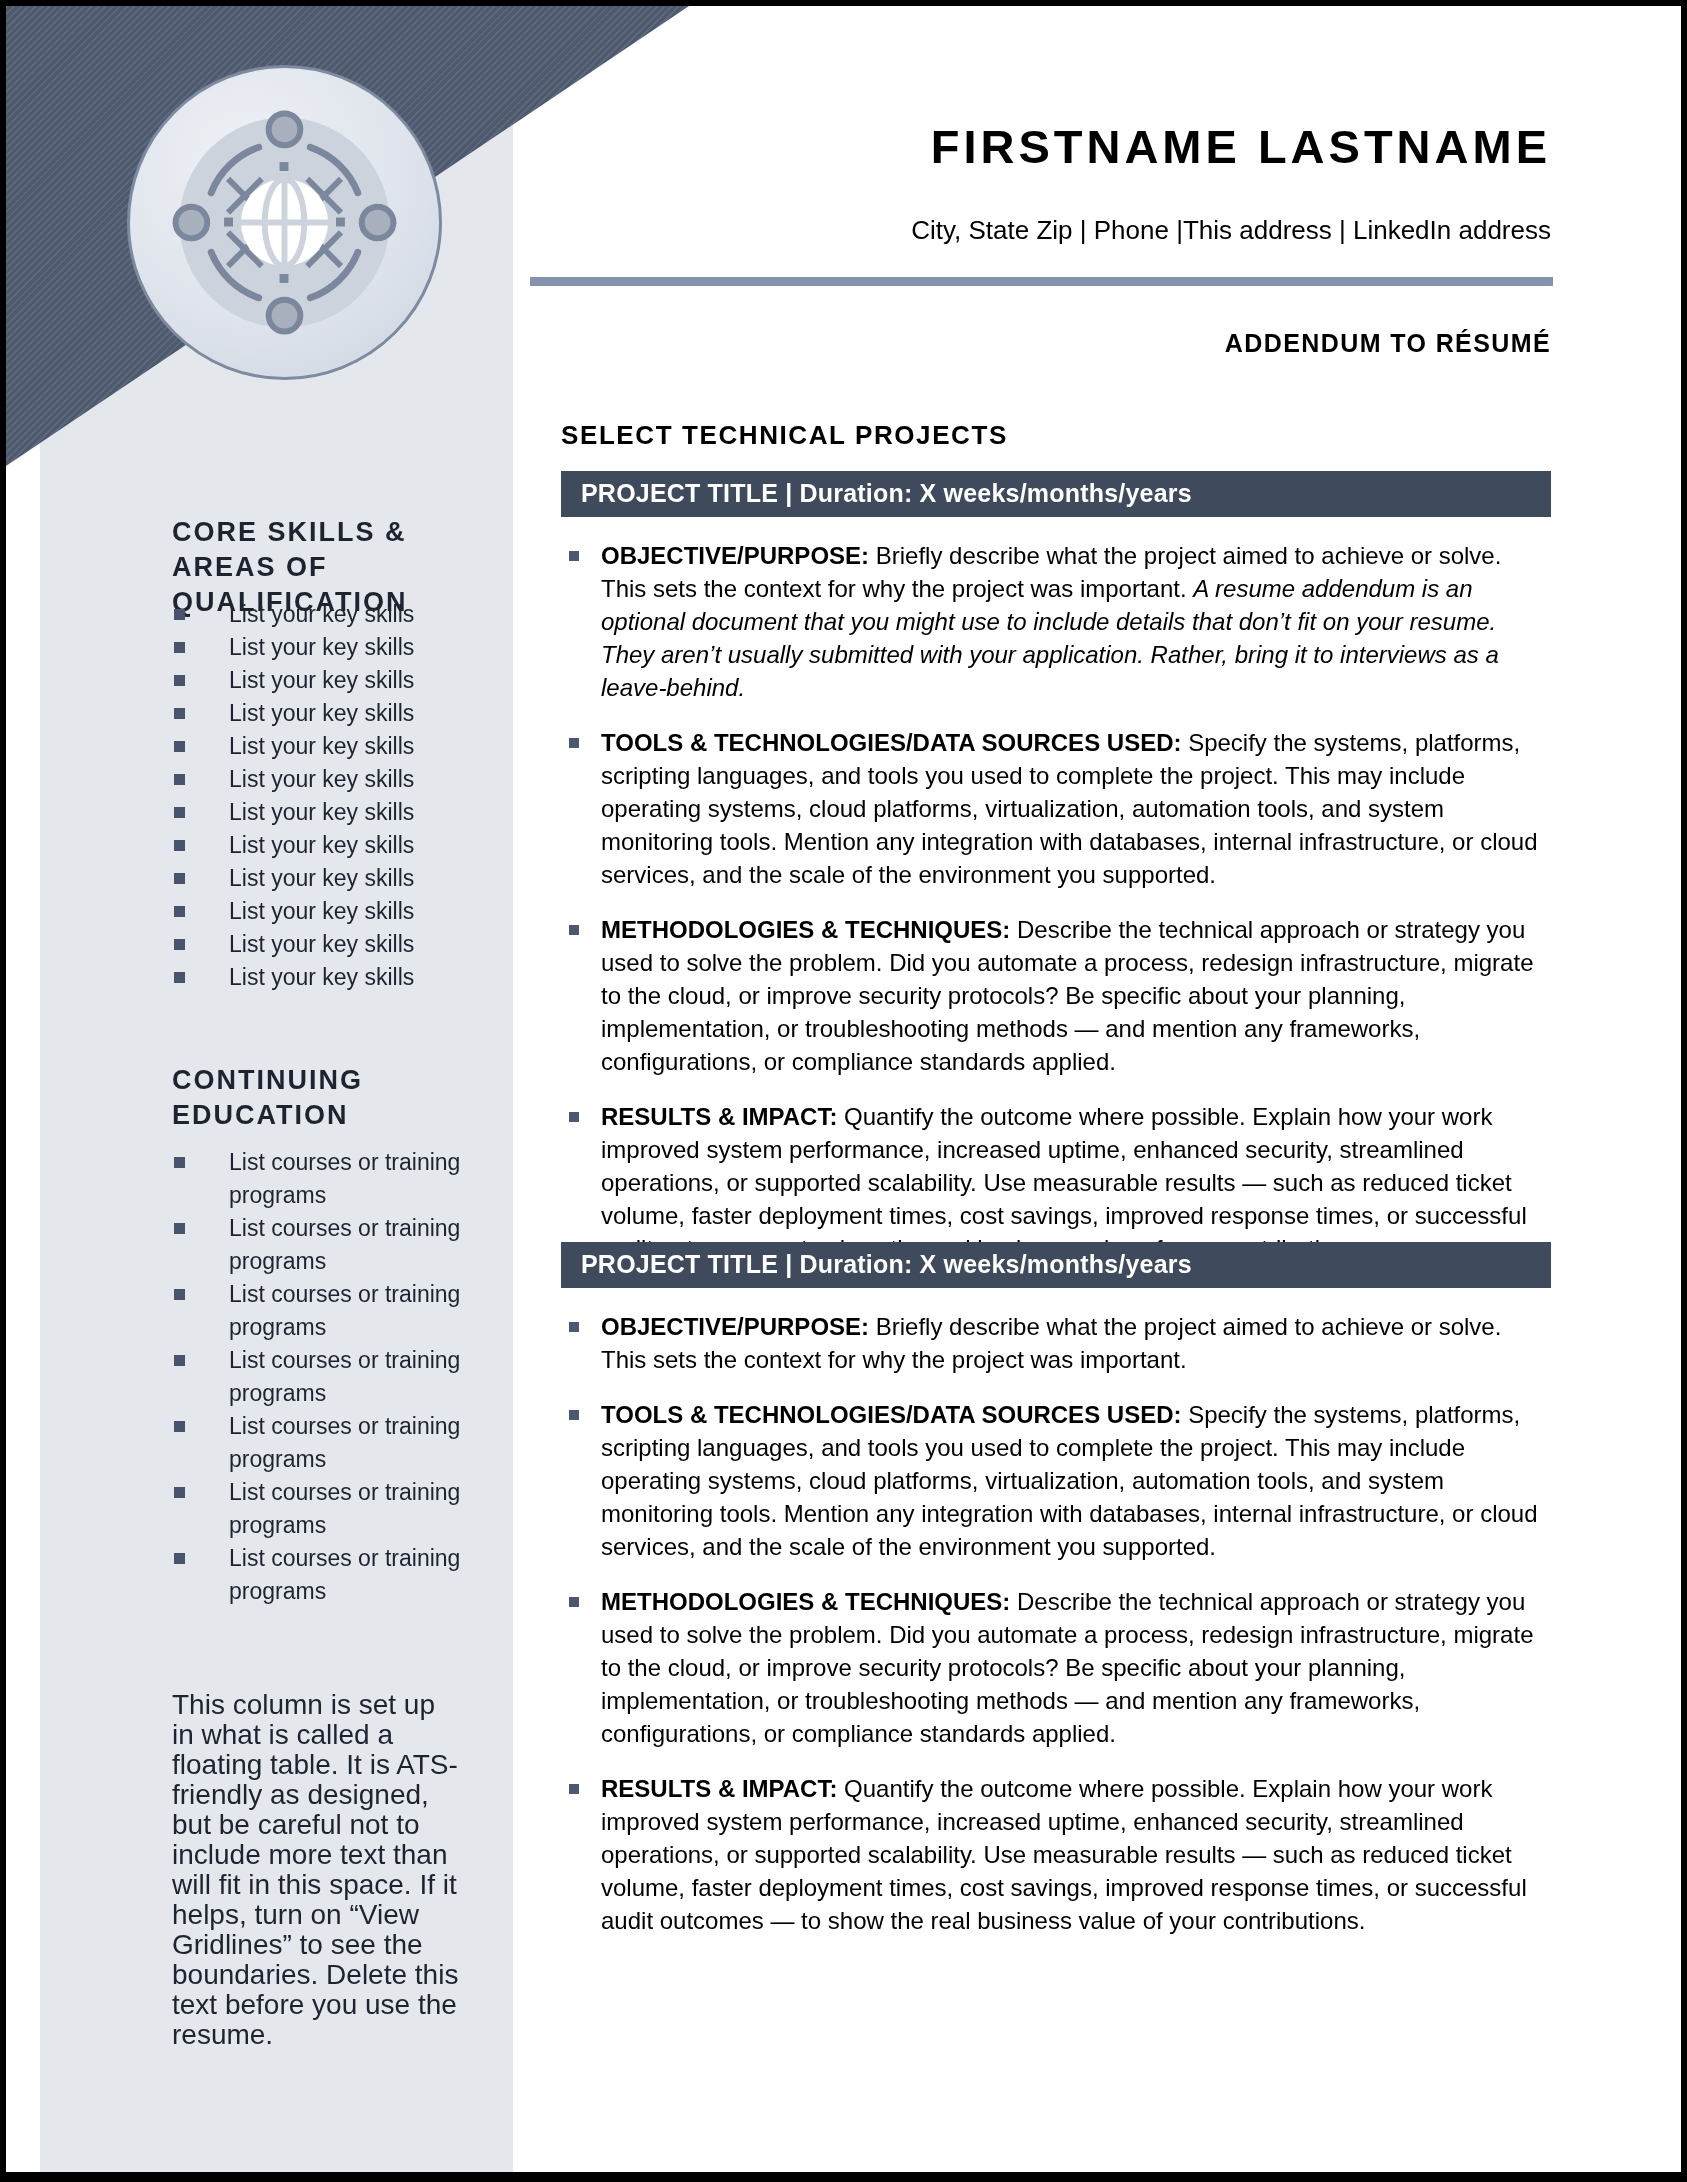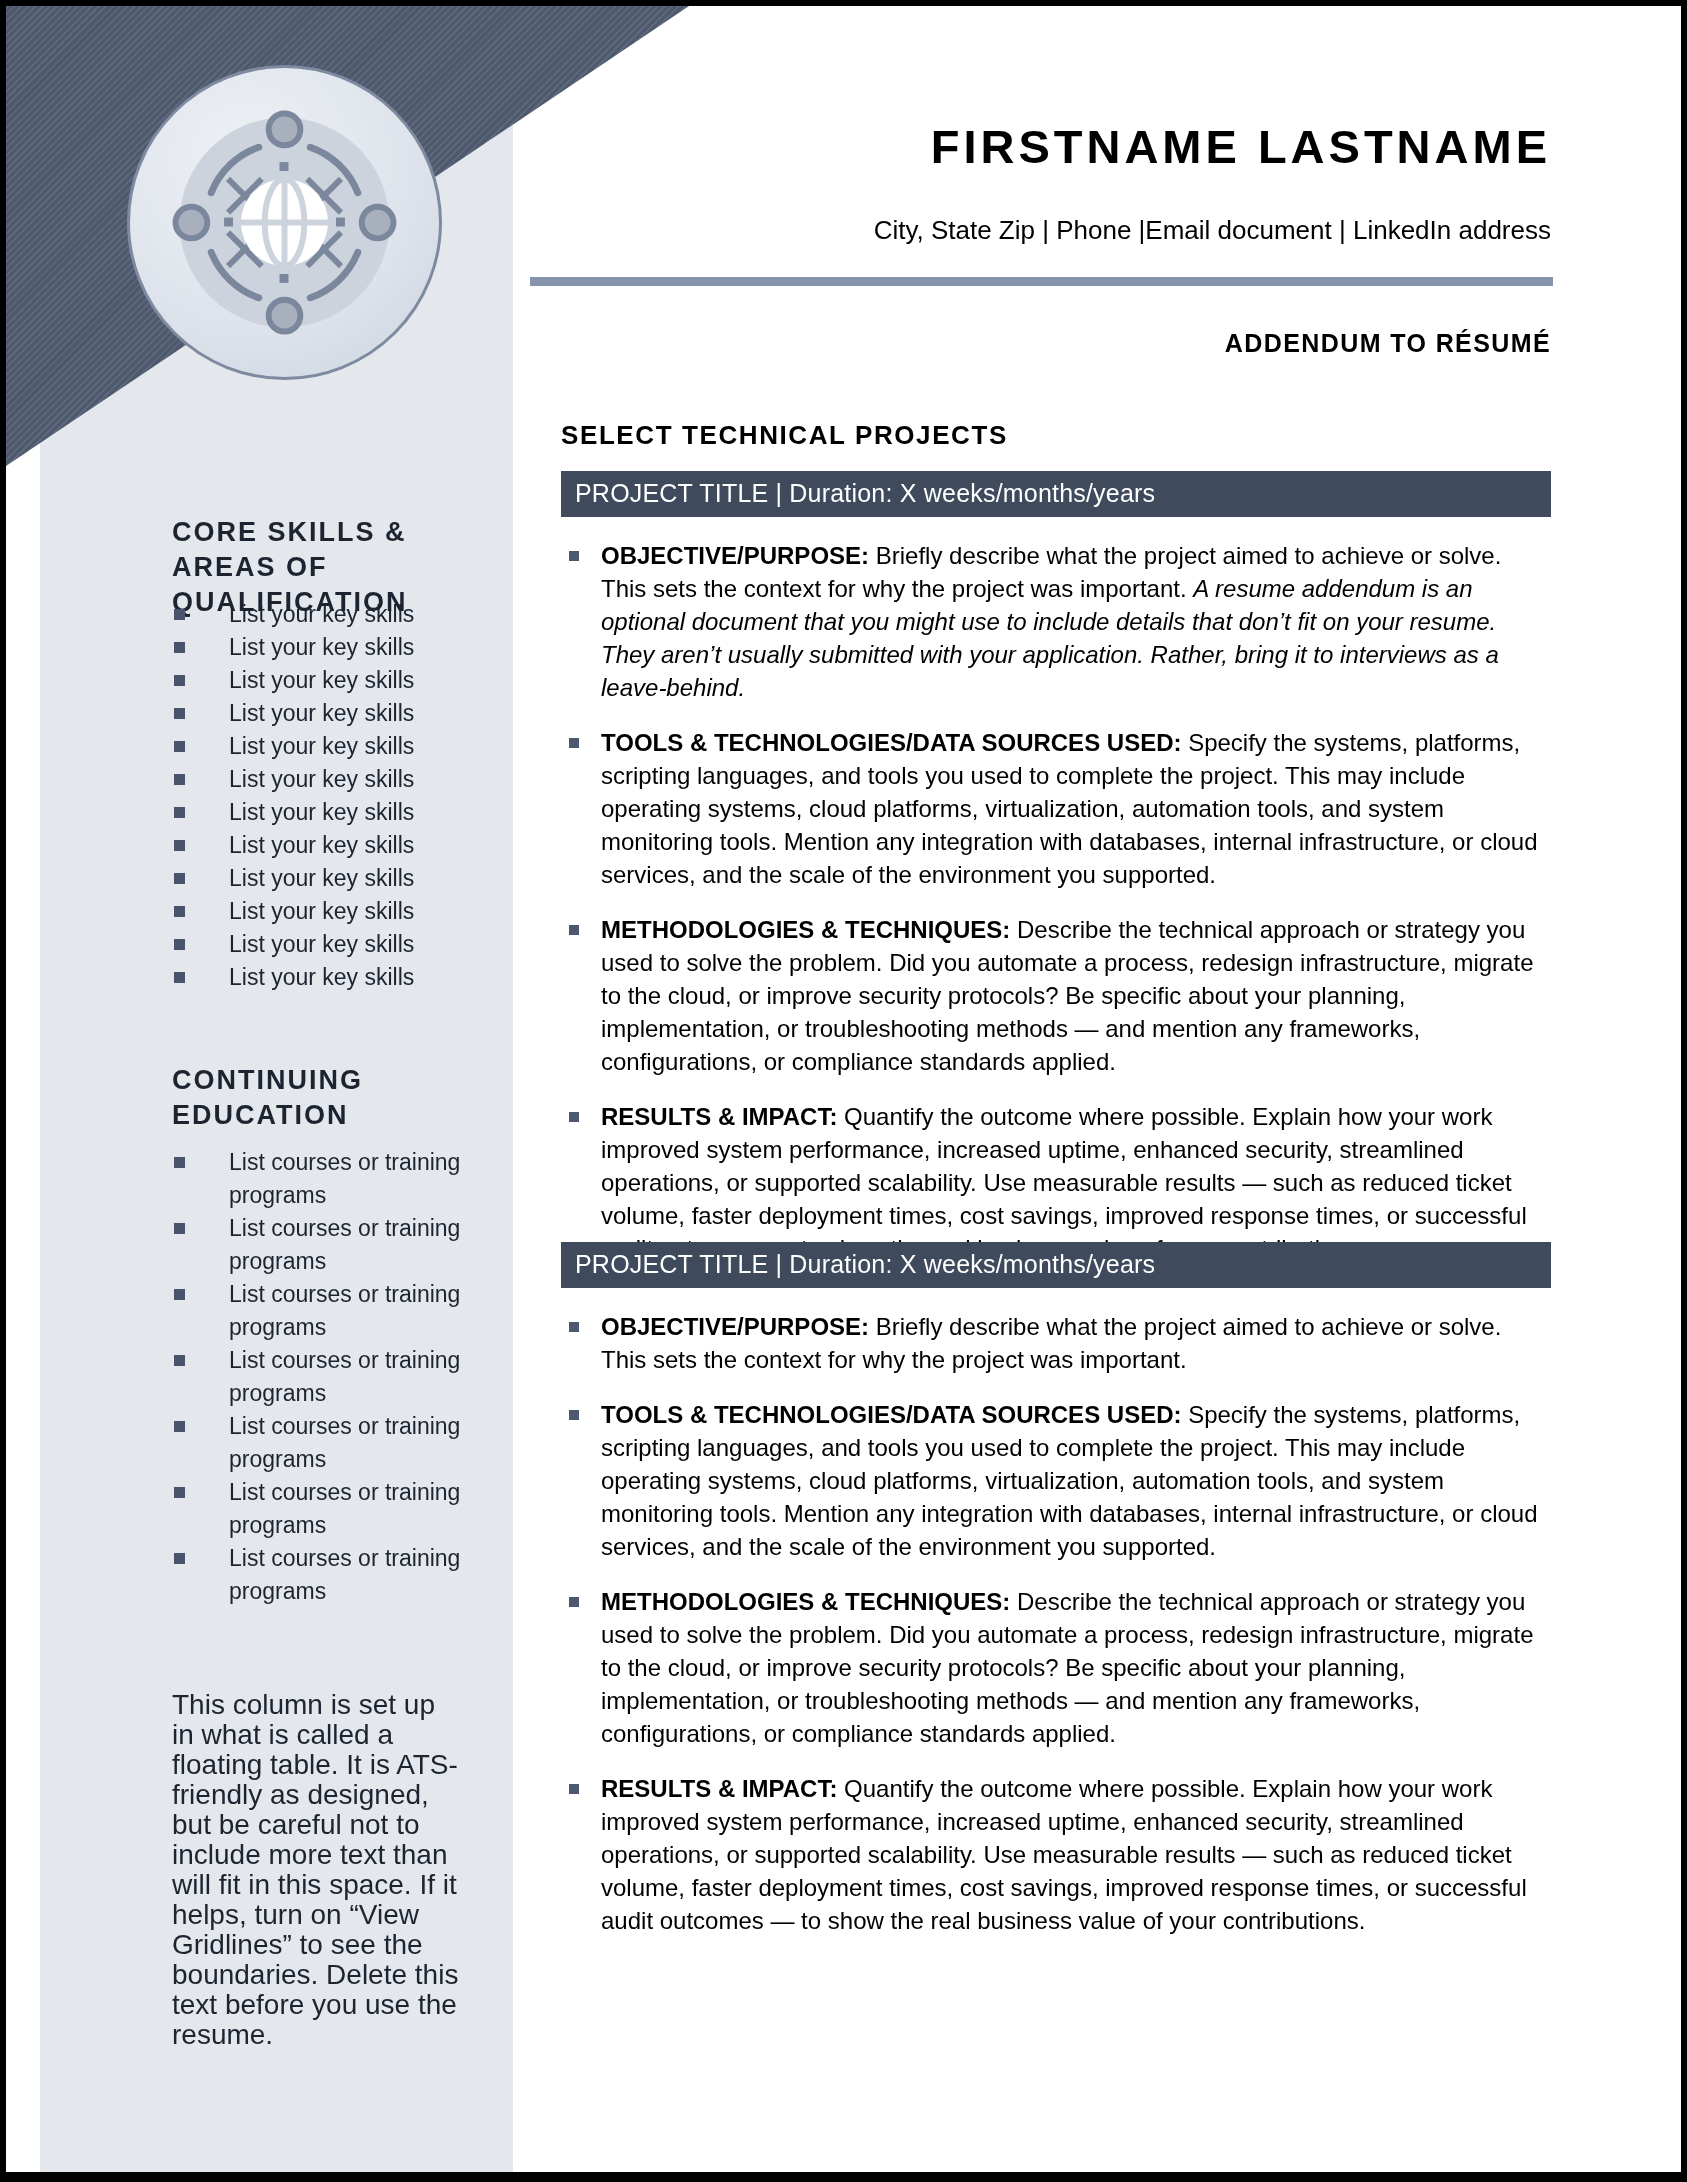--- a/index.html
+++ b/index.html
@@ -183,22 +183,22 @@
     left:40px;
     width:990px;
   }
   #proj-1{ top:465px; }
   #proj-2{ top:1236px; }
 
   .proj-bar{
     background:#3f4a5d;
     color:#ffffff;
     font-size:25px;
-    font-weight:400;
-    padding:9px 14px 10px 14px;
+    font-weight:700;
+    padding:9px 14px 10px 20px;
     box-sizing:border-box;
     line-height:1.08;
     letter-spacing:0.2px;
   }
   .bullets{
     margin:0; padding:0;
     list-style:none;
     margin-top:22px;
   }
   .bullets li{
@@ -298,21 +298,21 @@
             <line x1="112" y1="156" x2="200" y2="156"></line>
             <line x1="156" y1="112" x2="156" y2="200"></line>
             <ellipse cx="156" cy="156" rx="20" ry="44"></ellipse>
           </g>
         </g>
       </svg>
     </div>
 
     <div class="main">
       <div class="name">FIRSTNAME LASTNAME</div>
-      <div class="contact">City, State Zip | Phone |Email document |  LinkedIn address</div>
+      <div class="contact">City, State Zip | Phone |This address |  LinkedIn address</div>
       <div class="rule"></div>
       <div class="addendum">ADDENDUM TO RÉSUMÉ</div>
       <div class="section-title">SELECT TECHNICAL PROJECTS</div>
 
       <div class="proj" id="proj-1">
         <div class="proj-bar">PROJECT TITLE | Duration: X weeks/months/years</div>
         <ul class="bullets" id="bullets-1">
             <li><span class="sq"></span><b>OBJECTIVE/PURPOSE:</b><span> Briefly describe what the project aimed to achieve or solve. This sets the context for why the project was important. </span><i>A resume addendum is an optional document that you might use to include details that don’t fit on your resume. They aren’t usually submitted with your application. Rather, bring it to interviews as a leave-behind.</i></li>
             <li><span class="sq"></span><b>TOOLS &amp; TECHNOLOGIES/DATA SOURCES USED:</b><span> Specify the systems, platforms, scripting languages, and tools you used to complete the project. This may include operating systems, cloud platforms, virtualization, automation tools, and system monitoring tools. Mention any integration with databases, internal infrastructure, or cloud services, and the scale of the environment you supported.</span></li>
             <li><span class="sq"></span><b>METHODOLOGIES &amp; TECHNIQUES:</b><span>  Describe the technical approach or strategy you used to solve the problem. Did you automate a process, redesign infrastructure, migrate to the cloud, or improve security protocols? Be specific about your planning, implementation, or troubleshooting methods — and mention any frameworks, configurations, or compliance standards applied.</span></li>

